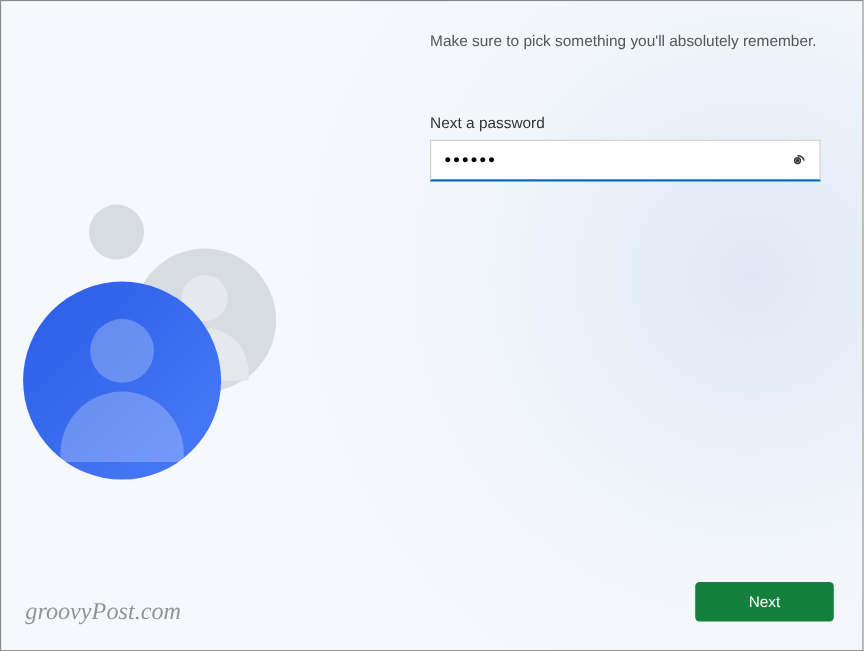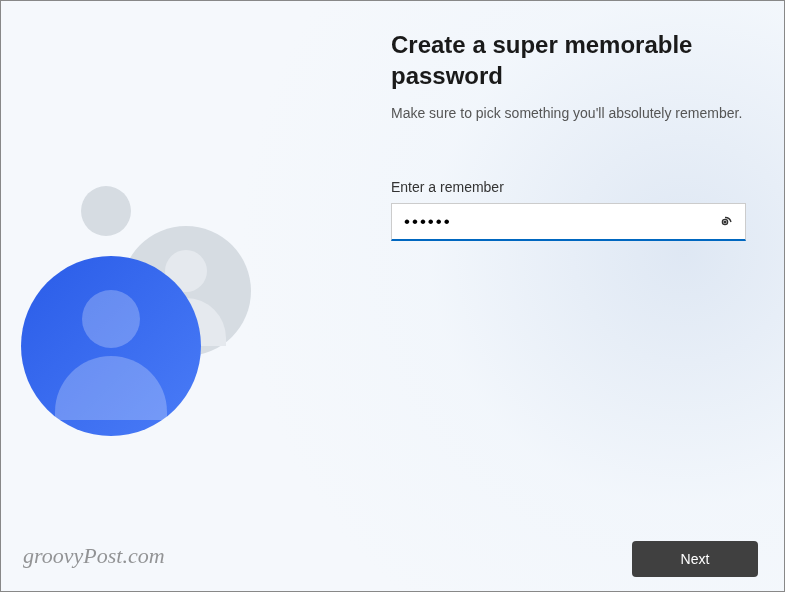--- a/index.html
+++ b/index.html
@@ -124,24 +124,24 @@
     .av-large .body {
       position: absolute;
       width: 112px; height: 64px;
       left: 34px; top: 100px;
       background: rgba(255,255,255,0.25);
       border-radius: 56px 56px 0 0;
     }
     .next-btn {
       position: absolute;
       right: 26px;
-      bottom: 14px;
+      bottom: 26px;
       width: 126px;
       height: 36px;
-      background: #404040;
+      background: #15803d;
       color: #fff;
       border: none;
       border-radius: 4px;
       font-size: 14px;
       cursor: pointer;
       z-index: 3;
     }
     .watermark {
       position: absolute;
       left: 22px;
@@ -165,24 +165,23 @@
     <div class="head"></div>
     <div class="body"></div>
   </div>
   <div class="avatar av-large">
     <div class="head"></div>
     <div class="body"></div>
   </div>
 </div>
 
 <div class="main-content">
-  <h1 class="title">Create a super memorable password</h1>
   <p class="subtitle">Make sure to pick something you'll absolutely remember.</p>
 
-  <div class="field-label">Enter a remember</div>
+  <div class="field-label">Next a password</div>
   <div class="password-wrapper">
     <input type="text" class="password-input" value="••••••" style="">
     <button class="reveal-btn" title="Show password">
       <svg width="18" height="18" viewBox="0 0 24 24" fill="none" stroke="currentColor" stroke-width="1.8">
         <circle cx="12" cy="14" r="3.5"></circle>
         <path d="M12 8 A 8 8 0 0 1 20 14"></path>
         <circle cx="12" cy="14" r="1.2" fill="currentColor"></circle>
       </svg>
     </button>
   </div>

